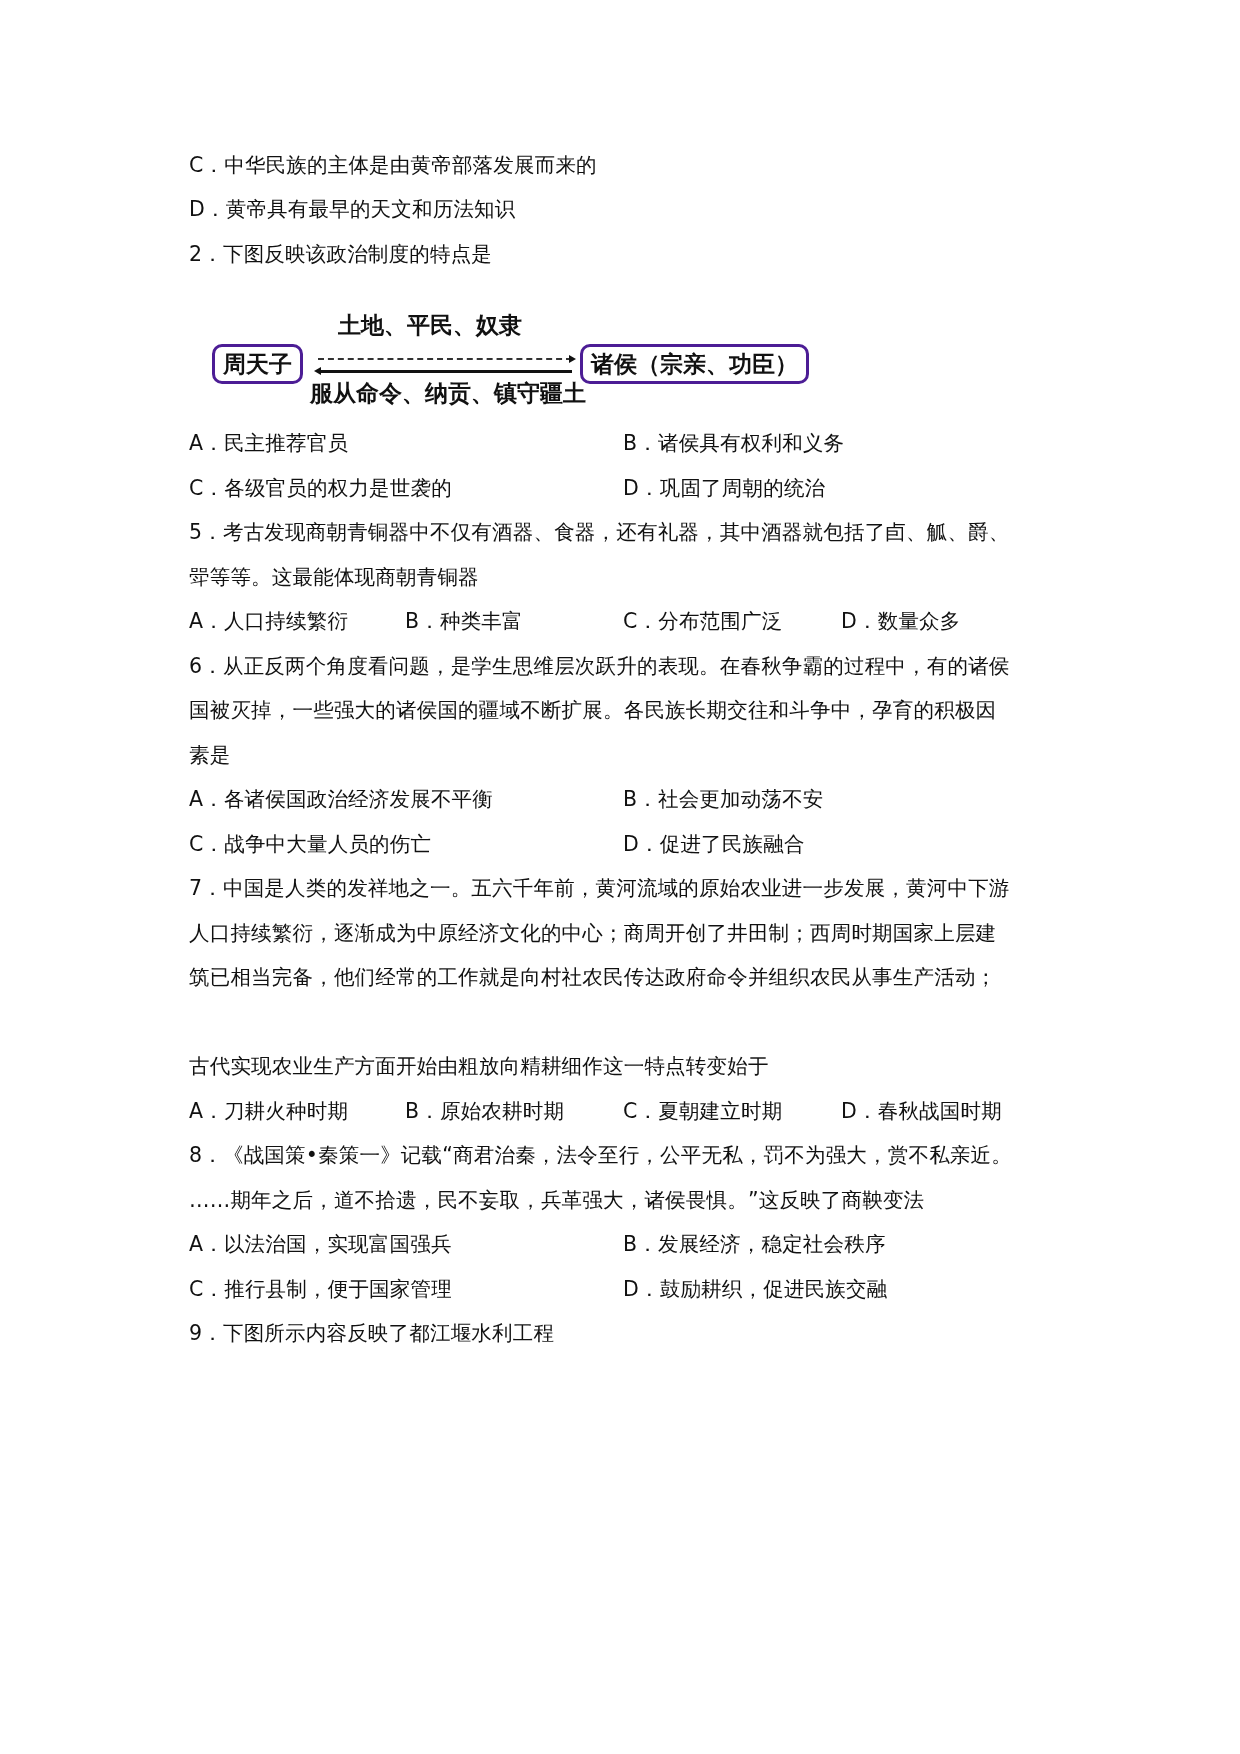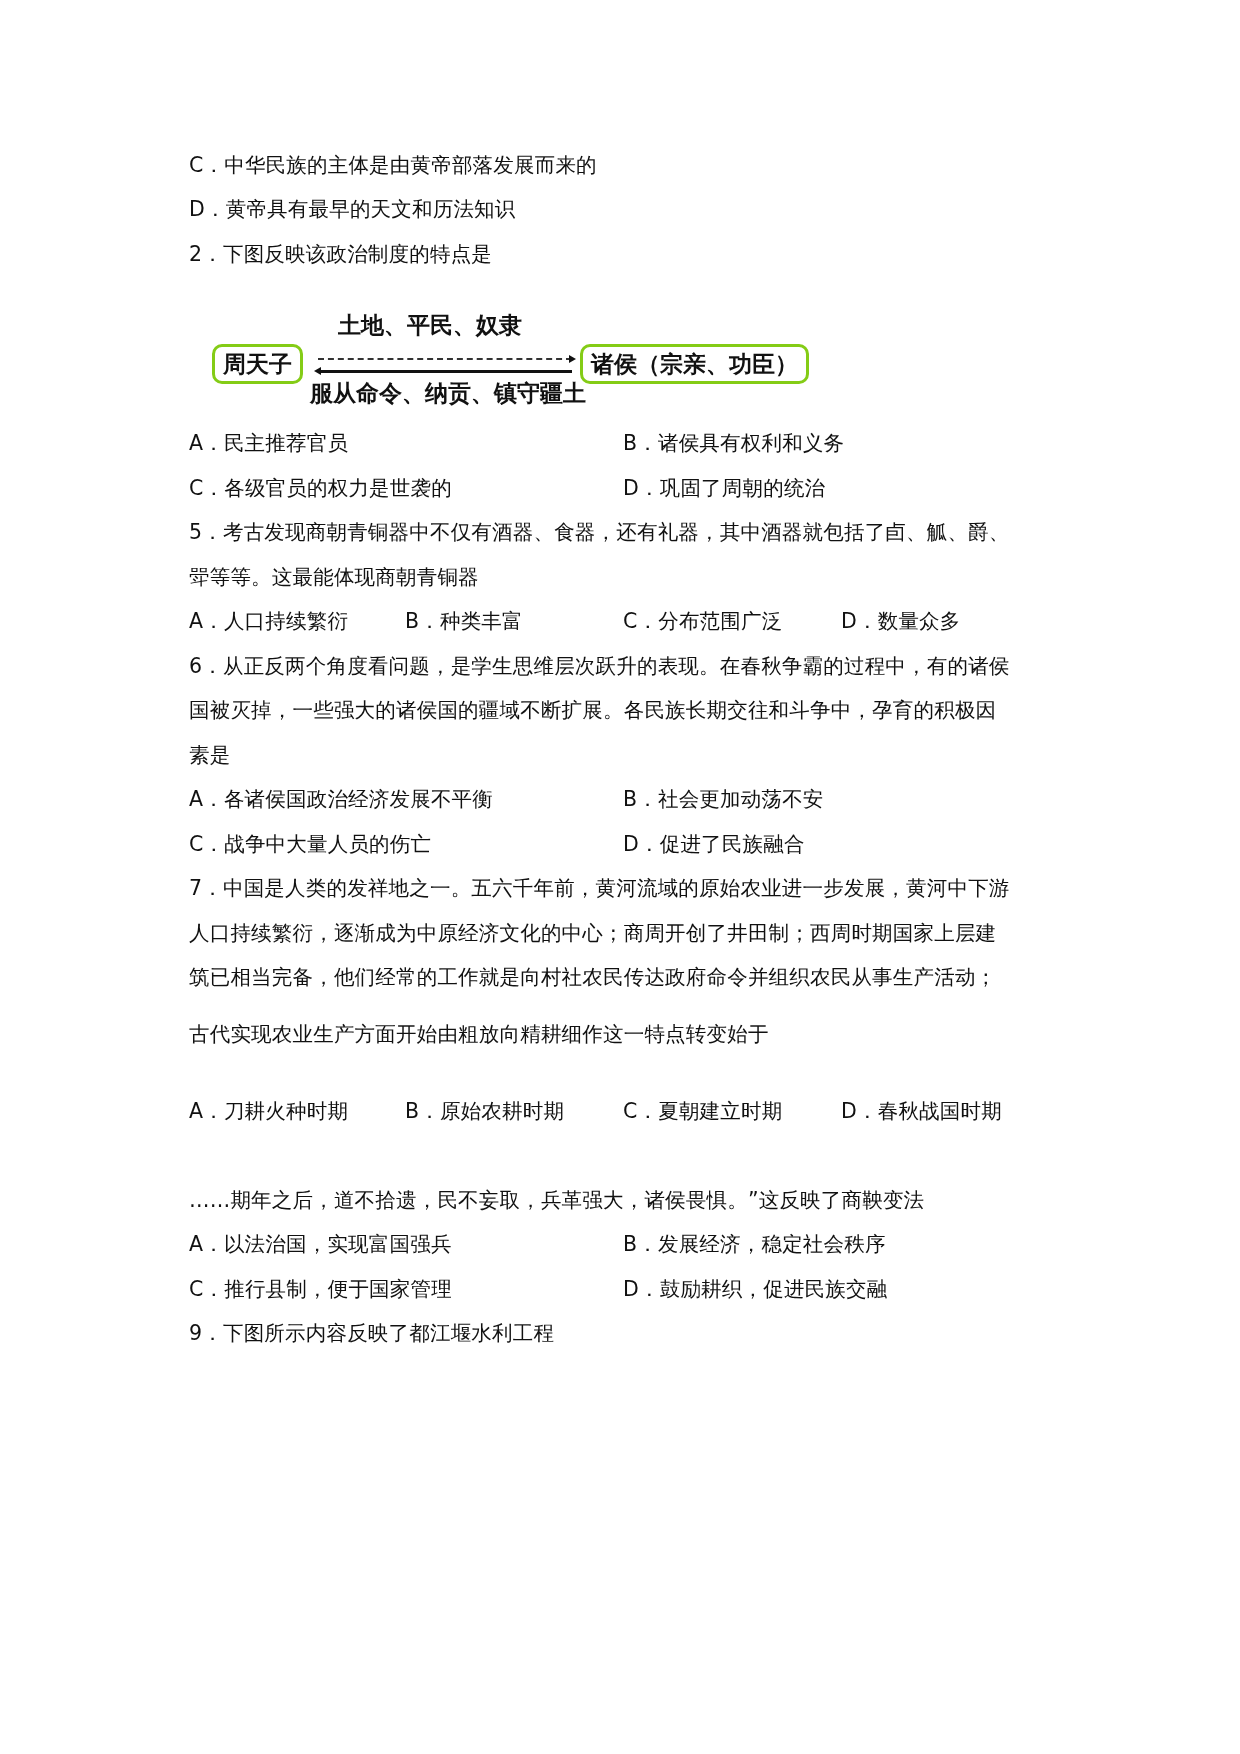--- a/index.html
+++ b/index.html
@@ -14,21 +14,21 @@
     white-space: nowrap; letter-spacing: 0.2px;
   }
   .col2 { left: 623px; }
   .opt-b4 { left: 405px; }
   .opt-c4 { left: 623px; }
   .opt-d4 { left: 841px; }
 
   
   .diagram { position: absolute; left: 210px; top: 308px; width: 590px; height: 100px; }
   .box {
-    position: absolute; border: 3px solid #84cc16; border-radius: 10px;
+    position: absolute; border: 3px solid #4c1d95; border-radius: 10px;
     font-weight: bold; font-size: 23px; line-height: 34px; padding: 0 8px;
     white-space: nowrap; background: #fff;
   }
   .box-left { left: 2px; top: 36px; }
   .box-right { left: 370px; top: 36px; }
   .label-top {
     position: absolute; left: 128px; top: 2px; font-weight: bold; font-size: 23px; white-space: nowrap; text-align: right;
   }
   .label-bottom {
     position: absolute; left: 100px; top: 70px; font-weight: bold; font-size: 23px; white-space: nowrap;
@@ -80,26 +80,27 @@
   <div class="line" style="top:696px">国被灭掉，一些强大的诸侯国的疆域不断扩展。各民族长期交往和斗争中，孕育的积极因</div>
   <div class="line" style="top:741px">素是</div>
   <div class="line" style="top:785px">A．各诸侯国政治经济发展不平衡</div>
   <div class="line col2" style="top:785px">B．社会更加动荡不安</div>
   <div class="line" style="top:830px">C．战争中大量人员的伤亡</div>
   <div class="line col2" style="top:830px">D．促进了民族融合</div>
 
   <div class="line" style="top:874px">7．中国是人类的发祥地之一。五六千年前，黄河流域的原始农业进一步发展，黄河中下游</div>
   <div class="line" style="top:919px">人口持续繁衍，逐渐成为中原经济文化的中心；商周开创了井田制；西周时期国家上层建</div>
   <div class="line" style="top:963px">筑已相当完备，他们经常的工作就是向村社农民传达政府命令并组织农民从事生产活动；</div>
-  <div class="line" style="top:1020px">古代实现农业生产方面开始由粗放向精耕细作这一特点转变始于</div>
+  <div class="line" style="top:1052px">古代实现农业生产方面开始由粗放向精耕细作这一特点转变始于</div>
   <div class="line" style="top:1097px">A．刀耕火种时期</div>
   <div class="line opt-b4" style="top:1097px">B．原始农耕时期</div>
   <div class="line opt-c4" style="top:1097px">C．夏朝建立时期</div>
   <div class="line opt-d4" style="top:1097px">D．春秋战国时期</div>
 
+  <div class="line" style="top:1141px">8．《战国策•秦策一》记载“商君治秦，法令至行，公平无私，罚不为强大，赏不私亲近。</div>
   <div class="line" style="top:1186px">……期年之后，道不拾遗，民不妄取，兵革强大，诸侯畏惧。”这反映了商鞅变法</div>
   <div class="line" style="top:1230px">A．以法治国，实现富国强兵</div>
   <div class="line col2" style="top:1230px">B．发展经济，稳定社会秩序</div>
   <div class="line" style="top:1275px">C．推行县制，便于国家管理</div>
   <div class="line col2" style="top:1275px">D．鼓励耕织，促进民族交融</div>
 
   <div class="line" style="top:1319px">9．下图所示内容反映了都江堰水利工程</div>
 </div>
 
 </body></html>

